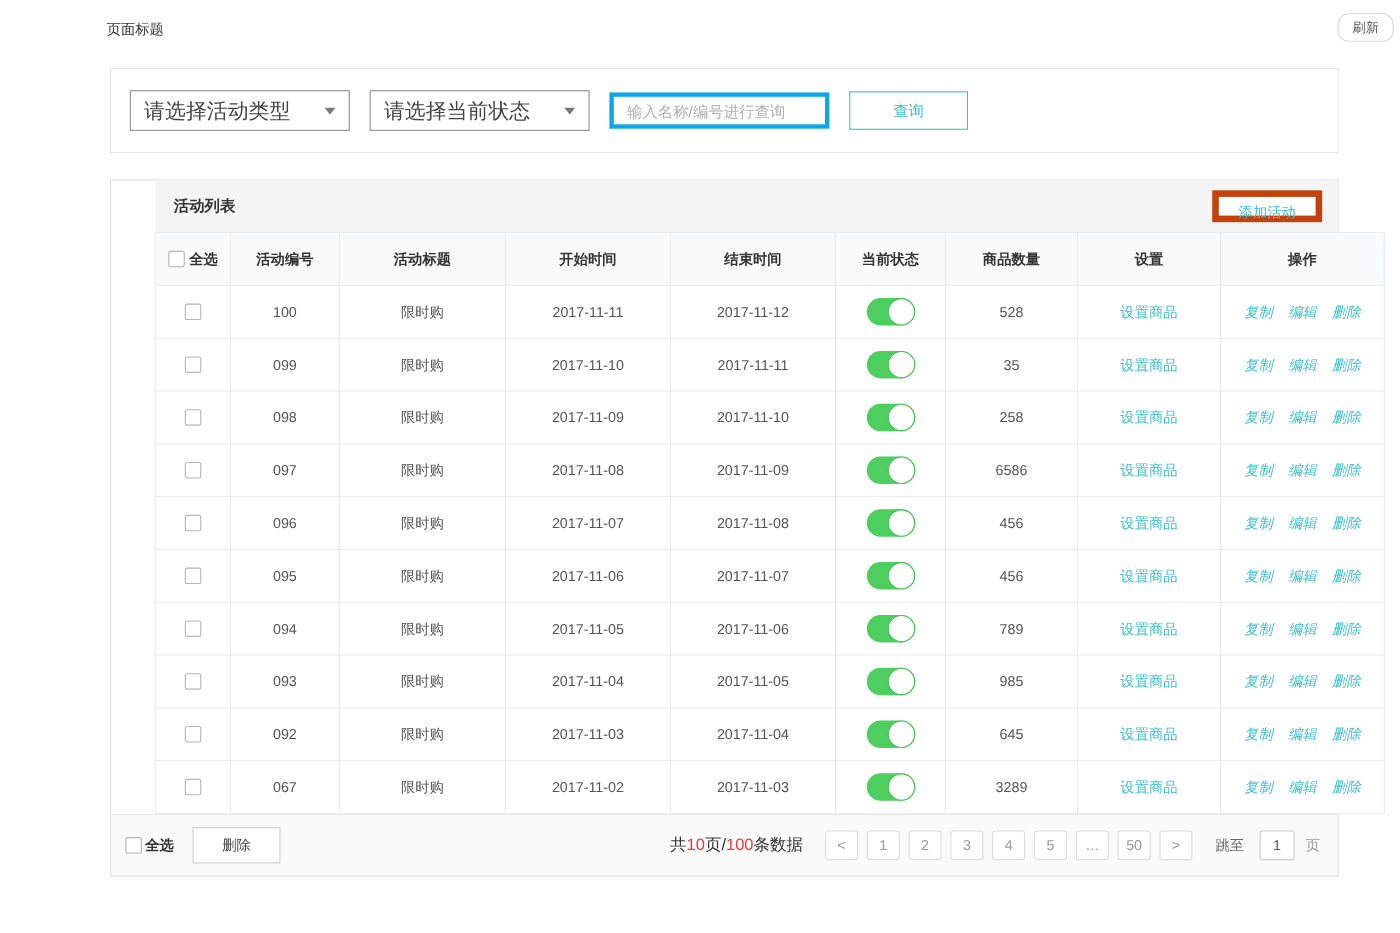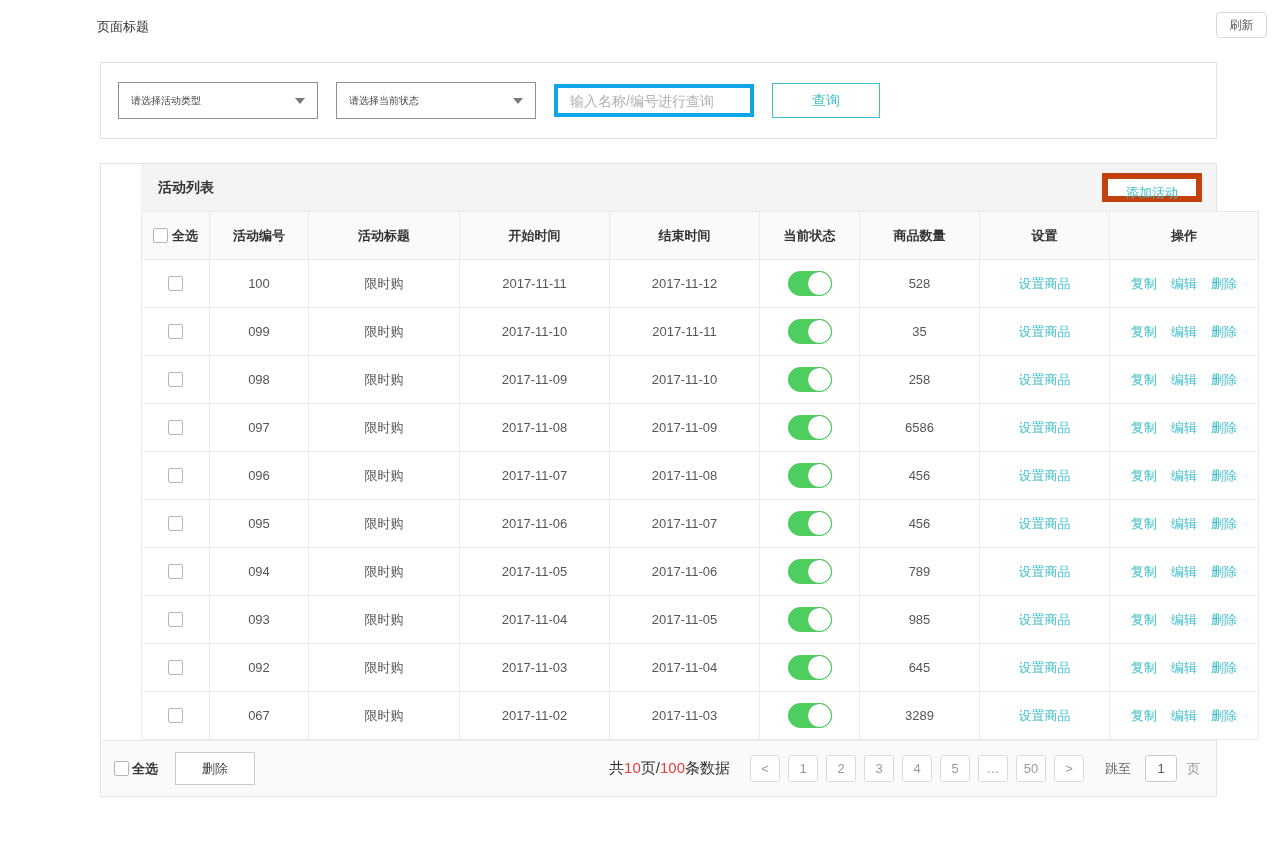--- a/index.html
+++ b/index.html
@@ -5,37 +5,37 @@
   * { margin:0; padding:0; box-sizing:border-box; }
   html,body { background:#fff; }
   body {
     width:1273px; height:848px; position:relative;
     font-family:"Liberation Sans","DejaVu Sans",sans-serif;
     color:#333; font-size:13px; overflow:hidden;
   }
   .page-title { position:absolute; left:97px; top:18px; font-size:13px; color:#333; }
   .refresh-btn {
     position:absolute; right:6px; top:12px; width:51px; height:26px;
-    background:#fff; border:1px solid #d9d9d9; border-radius:4px;
+    background:#fff; border:1px solid #d9d9d9; border-radius:10px;
     font-size:12px; color:#555; text-align:center; line-height:24px; cursor:pointer;
   }
   .content { position:absolute; left:100px; top:62px; width:1117px; }
 
   
   .panel { border:1px solid #e2e2e2; }
   .panel-header {
     height:41px; background:#f4f4f4; border-bottom:1px solid #e2e2e2;
     display:flex; align-items:center; padding:0 17px;
     font-size:14px; font-weight:bold; color:#333;
   }
   .panel-body { background:#fff; height:75px; display:flex; align-items:center; padding:0 17px; }
   .select-box {
     width:200px; height:37px; border:1px solid #8f8f8f; background:#fff;
     display:flex; align-items:center; justify-content:space-between;
-    padding:0 12px; margin-right:18px; cursor:pointer; color:#444; font-size:10px;
+    padding:0 12px; margin-right:18px; cursor:pointer; color:#444; font-size:19px;
   }
   .caret {
     width:0; height:0; border-left:5px solid transparent; border-right:5px solid transparent;
     border-top:6px solid #7a7a7a;
   }
   .search-input {
     width:200px; height:33px; border:4px solid #0ea5e9; background:#fff;
     padding:0 12px; font-size:14px; color:#333; margin-right:18px; outline:none;
     font-family:"Liberation Sans","DejaVu Sans",sans-serif;
   }
@@ -70,21 +70,21 @@
   th .cb { margin-right:4px; }
   .toggle {
     display:inline-block; position:relative; width:44px; height:25px;
     background:#4dce5f; border-radius:13px; cursor:pointer; vertical-align:middle;
   }
   .toggle .knob {
     position:absolute; right:0; top:0; width:25px; height:25px;
     background:#fff; border:1px solid #41c454; border-radius:50%;
   }
   .link { color:#3cbfc9; cursor:pointer; }
-  .ops .link { margin:8px 7px; }
+  .ops .link { margin:8px 7px;font-style:italic; }
 
   
   .list-footer {
     height:57px; background:#fafafa; border:1px solid #e2e2e2; border-top:1px solid #ebebeb;
     display:flex; align-items:center; padding:0 16px 0 13px;
   }
   .footer-selectall { font-weight:bold; color:#333; display:flex; align-items:center; }
   .footer-selectall .cb { margin-right:3px; }
   .delete-btn {
     margin-left:17px; width:80px; height:33px; background:#fff;

